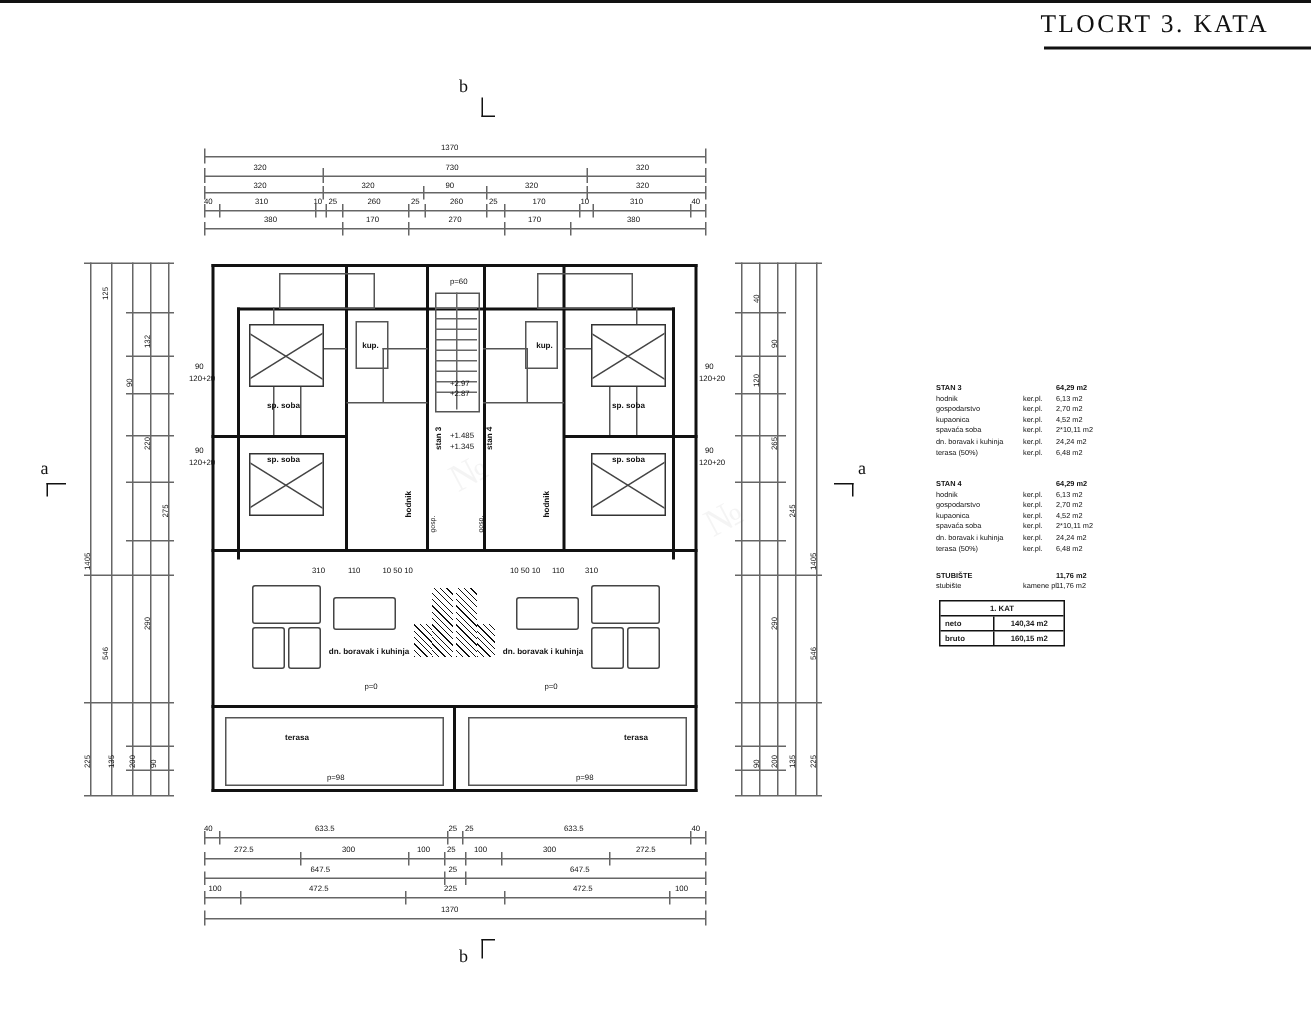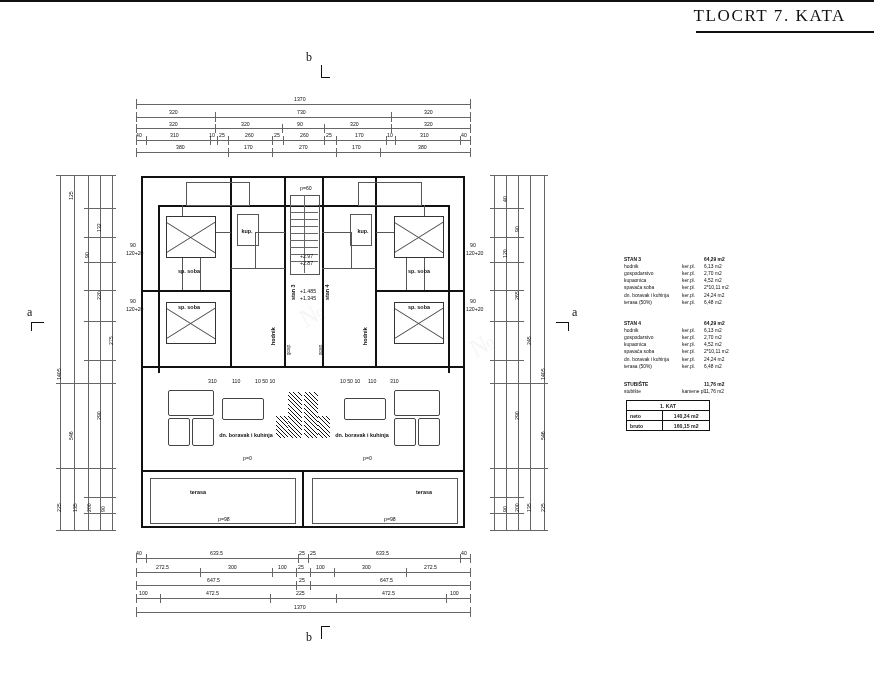--- a/index.html
+++ b/index.html
@@ -52,21 +52,21 @@
 
   .wm{position:absolute;font-size:26px;color:rgba(0,0,0,0.045);transform:rotate(-28deg);font-family:"Liberation Serif",serif;letter-spacing:2px;}
 </style>
 </head>
 <body>
 
 <div id="sheet">
 
   <div class="title-rule"></div>
   <div class="title-box">
-    <span class="title-text">TLOCRT 7. KATA</span>
+    <span class="title-text">TLOCRT 3. KATA</span>
   </div>
   <div class="title-underline"></div>
 
   <div class="wm" style="left:300px;top:300px;">№</div>
   <div class="wm" style="left:470px;top:330px;">№</div>
 
   <div class="sec-letter" style="left:306px;top:50px;">b</div>
   <div class="sec-line" style="left:321px;top:65px;width:1.4px;height:13px;"></div>
   <div class="sec-line" style="left:321px;top:77px;width:9px;height:1.4px;"></div>
 

